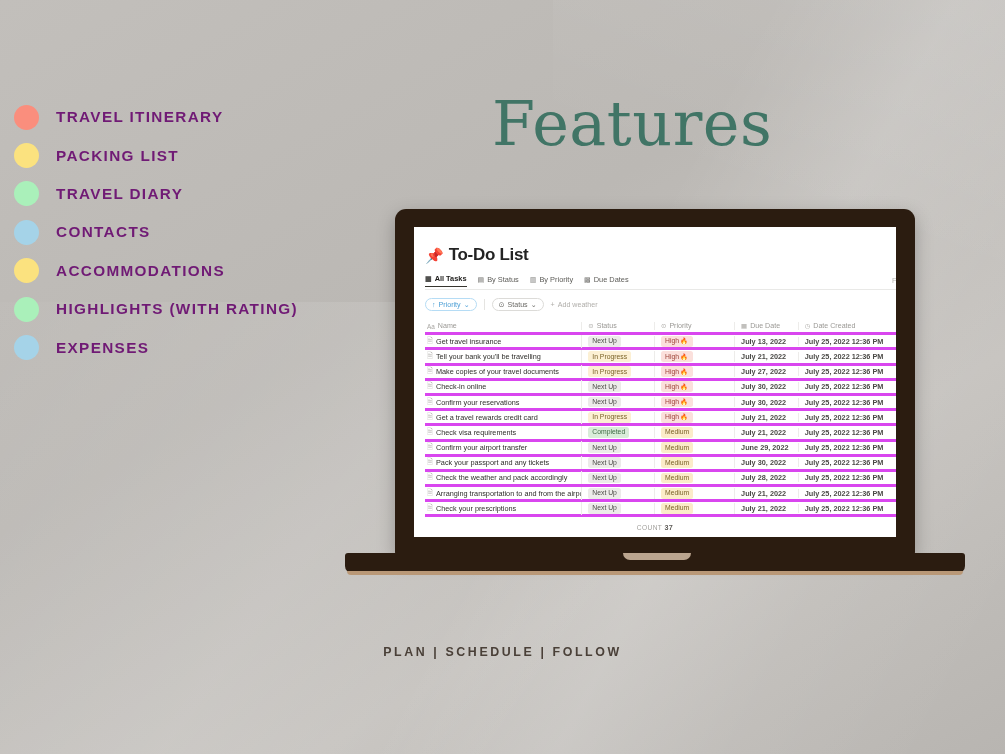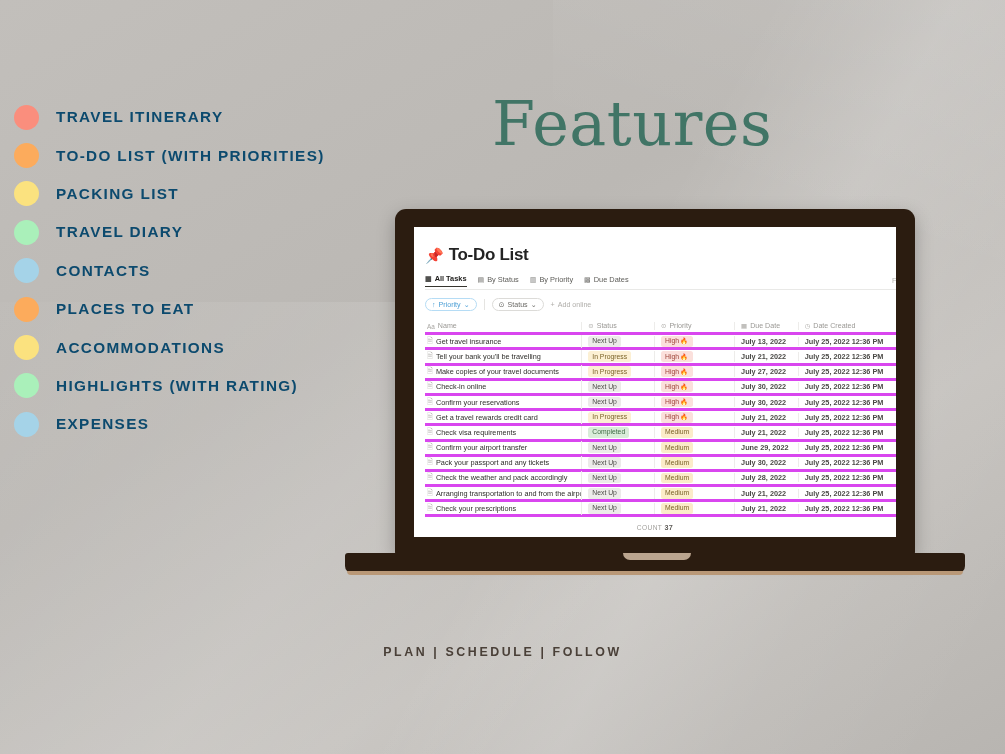--- a/index.html
+++ b/index.html
@@ -42,21 +42,21 @@
   }
   .feature-dot{
     width:25px; height:25px; border-radius:50%;
     flex:0 0 25px;
     margin-right:17px;
   }
   .feature-label{
     font-size:15.3px;
     font-weight:bold;
     letter-spacing:1.35px;
-    color:#0c4a6e;
+    color:#701a75;
     white-space:nowrap;
   }
 
   
   #features-title{
     position:absolute;
     left:492px; top:93px;
     font-family:"DejaVu Serif", serif;
     font-size:62px;
     color:#417566;
@@ -200,38 +200,30 @@
 <div id="bg-base"></div>
 <div id="bg-sheen2"></div>
 <div id="bg-sheen3"></div>
 
 <div id="feature-list">
     <div class="feature-row">
       <div class="feature-dot" style="background: rgb(250, 142, 125);"></div>
       <div class="feature-label">TRAVEL ITINERARY</div>
     </div>
     <div class="feature-row">
-      <div class="feature-dot" style="background: rgb(252, 171, 92);"></div>
-      <div class="feature-label">TO-DO LIST (WITH PRIORITIES)</div>
-    </div>
-    <div class="feature-row">
       <div class="feature-dot" style="background: rgb(251, 226, 127);"></div>
       <div class="feature-label">PACKING LIST</div>
     </div>
     <div class="feature-row">
       <div class="feature-dot" style="background: rgb(170, 240, 186);"></div>
       <div class="feature-label">TRAVEL DIARY</div>
     </div>
     <div class="feature-row">
       <div class="feature-dot" style="background: rgb(165, 211, 232);"></div>
       <div class="feature-label">CONTACTS</div>
-    </div>
-    <div class="feature-row">
-      <div class="feature-dot" style="background: rgb(252, 171, 92);"></div>
-      <div class="feature-label">PLACES TO EAT</div>
     </div>
     <div class="feature-row">
       <div class="feature-dot" style="background: rgb(251, 226, 127);"></div>
       <div class="feature-label">ACCOMMODATIONS</div>
     </div>
     <div class="feature-row">
       <div class="feature-dot" style="background: rgb(170, 240, 186);"></div>
       <div class="feature-label">HIGHLIGHTS (WITH RATING)</div>
     </div>
     <div class="feature-row">
@@ -280,21 +272,21 @@
             <span>⌄</span>
           </div>
           <div class="pill-sep"></div>
           <div class="pill">
             <span>⊙</span>
             <span>Status</span>
             <span>⌄</span>
           </div>
           <div class="addfilter">
             <span>+</span>
-            <span>Add online</span>
+            <span>Add weather</span>
           </div>
         </div>
 
         <div id="table">
             <div class="trow thead">
               <div class="tcell c-name">
                 <span class="hd-ico">Aa</span>
                 <span>Name</span>
               </div>
               <div class="tcell c-status">

